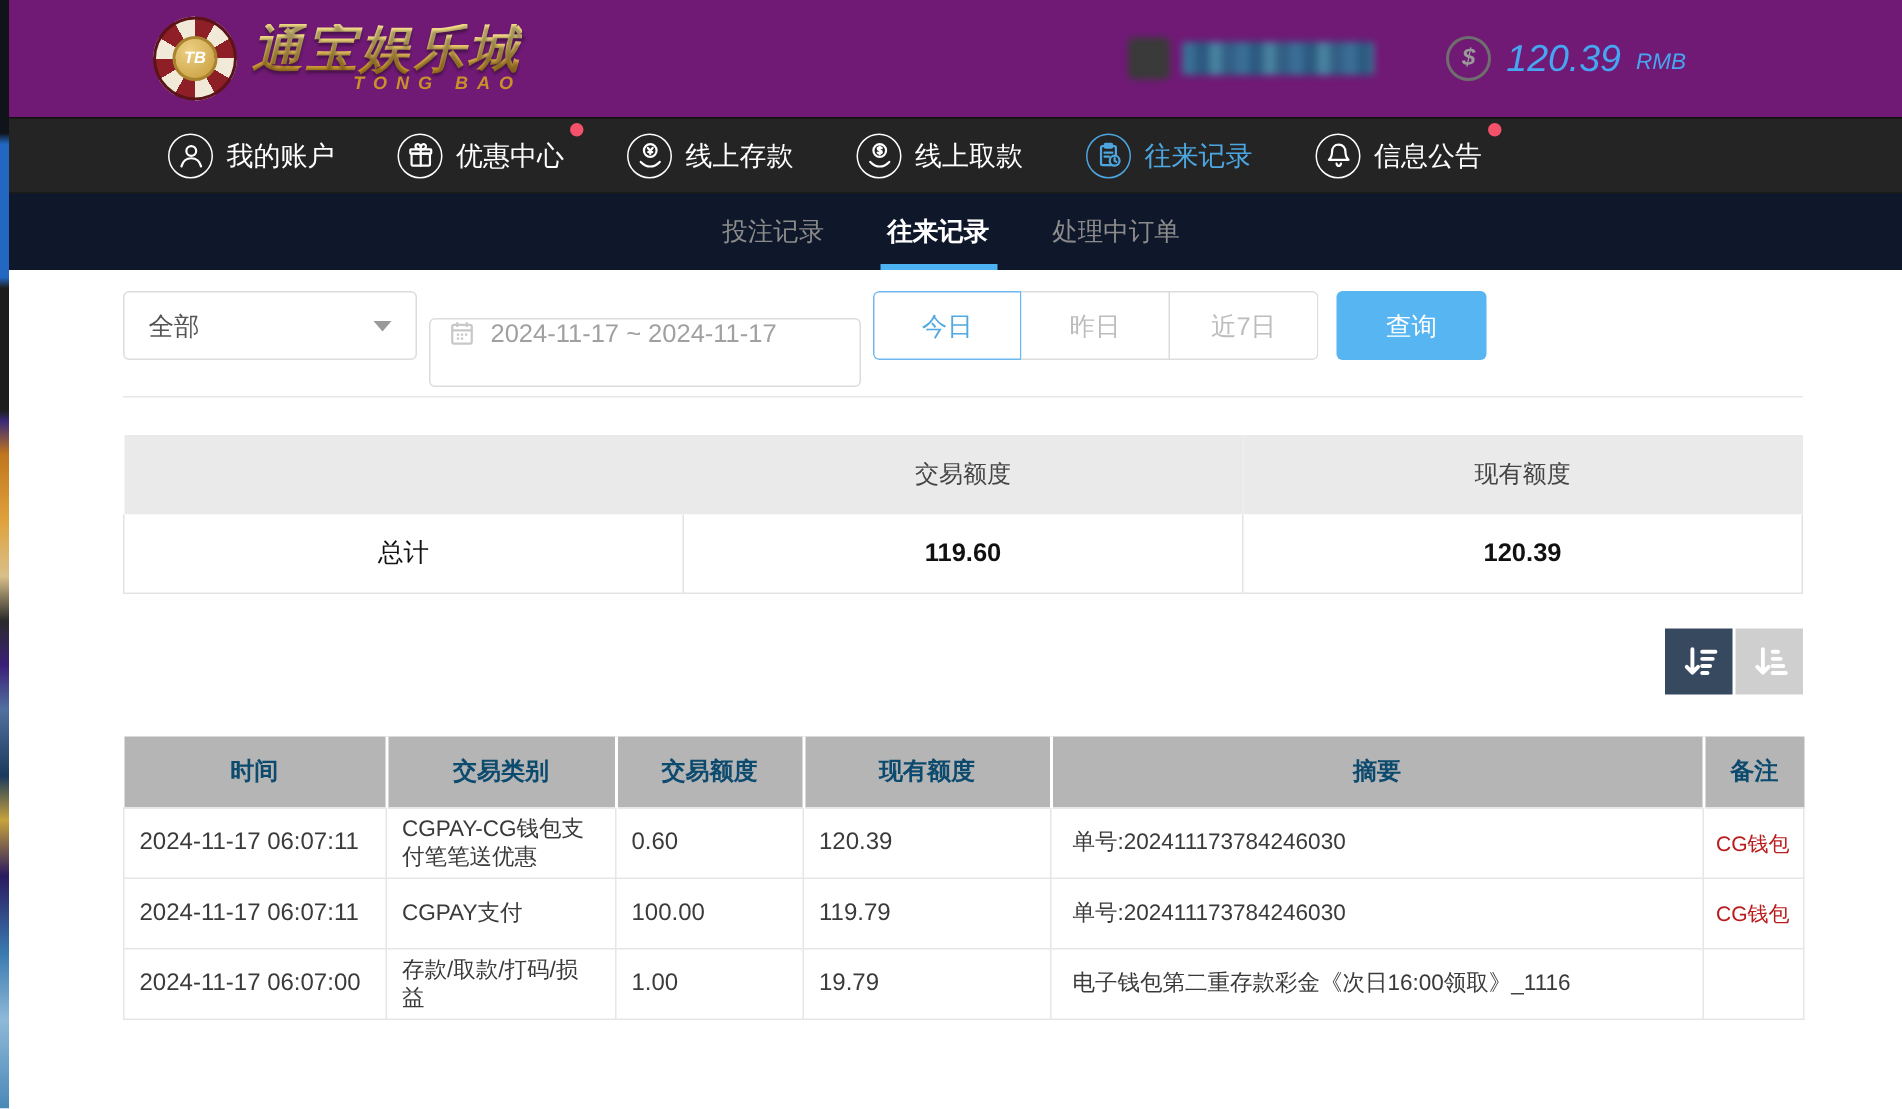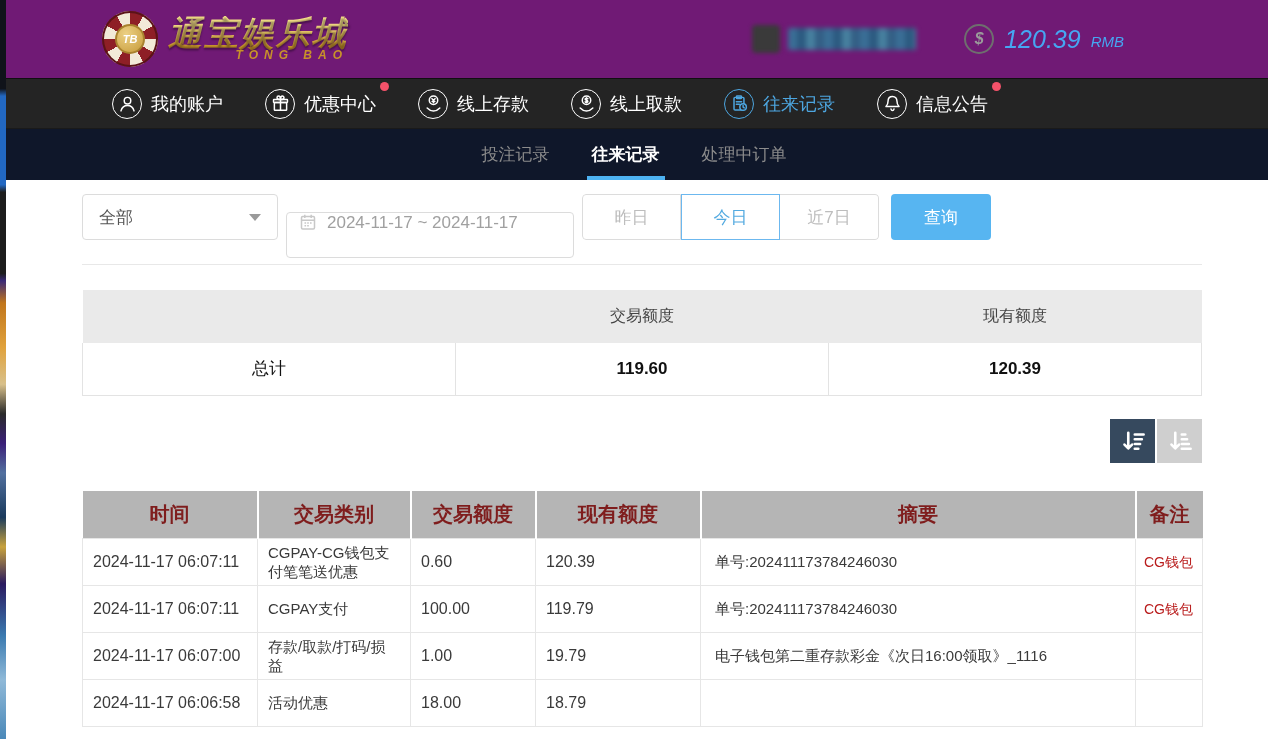--- a/index.html
+++ b/index.html
@@ -88,21 +88,21 @@
 
   
   .sort-row { display:flex; justify-content:flex-end; margin-top:23px; gap:2px; }
   .sort-btn { width:45px; height:44px; border:none; cursor:pointer; display:flex; align-items:center; justify-content:center; }
   .sort-btn svg { width:26px; height:26px; stroke:#fff; fill:none; stroke-width:2.2; stroke-linecap:round; stroke-linejoin:round; }
   .sort-btn.desc { background:#36495e; }
   .sort-btn.asc  { background:#cfcfcf; }
 
   
   .records-table { width:100%; border-collapse:collapse; margin-top:28px; table-layout:fixed; }
-  .records-table th { height:48px; background:#b5b5b5; color:#7f1d1d; font-size:20px; font-weight:bold;
+  .records-table th { height:48px; background:#b5b5b5; color:#0c4a6e; font-size:16px; font-weight:bold;
     border-right:2px solid #fff; }
   .records-table th:last-child { border-right:none; }
   .records-table td { height:47px; background:#fff; color:#3a3a3a; font-size:15px;
     border:1px solid #e6e6e6; padding:3px 10px; line-height:1.3; }
   td.c-time { font-size:16px; }
   td.c-amount, td.c-balance { text-align:left; font-size:16px; }
   td.c-summary { padding-left:14px; }
   td.c-note { padding:3px 8px; font-size:14px; color:#b91c1c; word-break:break-all; }
 </style>
 </head>
@@ -219,22 +219,22 @@
     <div class="date-box">
       <span class="calendar-icon">
         <svg viewBox="0 0 18 18">
             <rect x="2.5" y="3.5" width="13" height="12.5" rx="1.2"></rect>
             <path d="M2.5 7.2h13M5.8 1.8v3.2M12.2 1.8v3.2M5.5 10h1.6M8.2 10h1.6M11 10h1.6M5.5 12.8h1.6M8.2 12.8h1.6"></path>
           </svg>
       </span>
       <span class="date-value">2024-11-17 ~ 2024-11-17</span>
     </div>
     <div class="quick-group">
+      <button class="quick-btn active">今日</button>
       <button class="quick-btn">昨日</button>
-      <button class="quick-btn active">今日</button>
       <button class="quick-btn">近7日</button>
     </div>
     <button class="search-btn">查询</button>
   </div>
 
   <div class="divider"></div>
 
   <table class="summary-table">
     <thead>
       <tr>
@@ -304,24 +304,16 @@
         <td class="c-note">CG钱包</td>
       </tr>
       <tr>
         <td class="c-time">2024-11-17 06:07:00</td>
         <td class="c-category">存款/取款/打码/损益</td>
         <td class="c-amount">1.00</td>
         <td class="c-balance">19.79</td>
         <td class="c-summary">电子钱包第二重存款彩金《次日16:00领取》_1116</td>
         <td class="c-note"></td>
       </tr>
-      <tr>
-        <td class="c-time">2024-11-17 06:06:58</td>
-        <td class="c-category">活动优惠</td>
-        <td class="c-amount">18.00</td>
-        <td class="c-balance">18.79</td>
-        <td class="c-summary"></td>
-        <td class="c-note"></td>
-      </tr>
     </tbody>
   </table>
 
 </main>
 
 </body></html>

